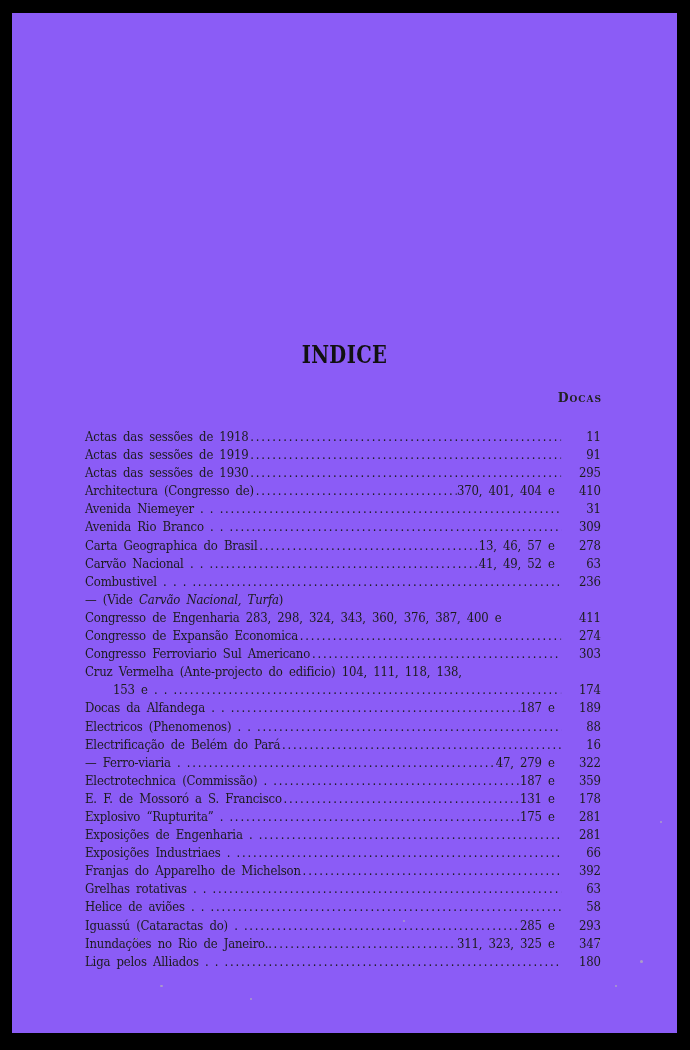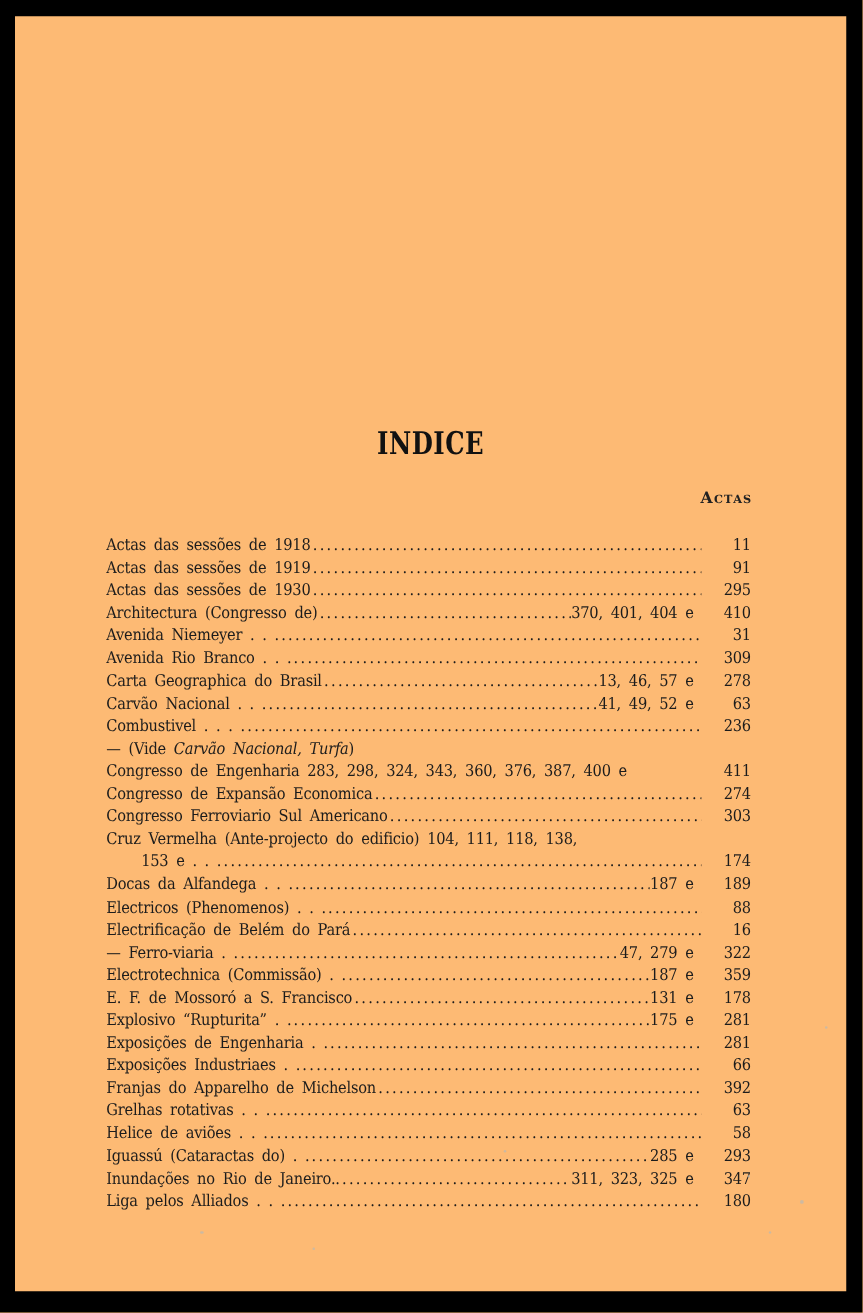--- a/index.html
+++ b/index.html
@@ -7,21 +7,21 @@
   body {
     background:#000;
     position:relative;
     overflow:hidden;
     font-family:"DejaVu Serif", serif;
   }
   .page {
     position:absolute;
     left:12px; top:13px;
     width:665px; height:1020px;
-    background:#fdba74;
+    background:#8b5cf6;
     color:#1c1c1c;
   }
   .title {
     position:absolute;
     top:327px; left:0; width:100%;
     text-align:center;
     font-size:25px;
     font-weight:bold;
     letter-spacing:.5px;
     transform:scaleX(.78);
@@ -85,21 +85,21 @@
     opacity:.7;
   }
 </style>
 </head>
 <body>
 
 <div class="page">
 
   <h1 class="title">INDICE</h1>
 
-  <div class="pags">Actas</div>
+  <div class="pags">Docas</div>
 
   <div class="entries" id="entries">
       <div class="row">
     <span class="label">Actas das sessões de 1918</span>
     <span class="leader"></span>
     <span class="pre"></span>
     <span class="page-num">11</span>
   </div>
       <div class="row">
     <span class="label">Actas das sessões de 1919</span>

